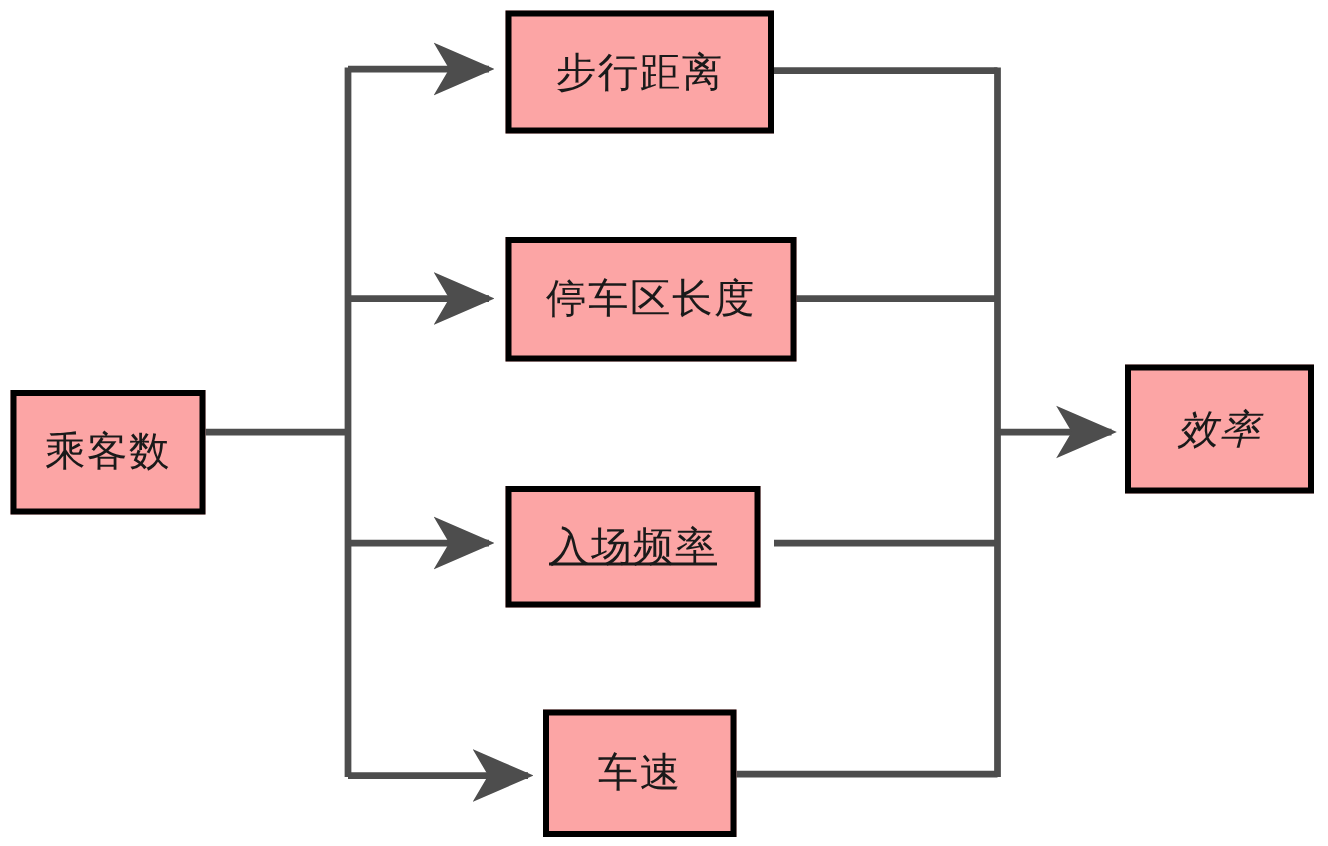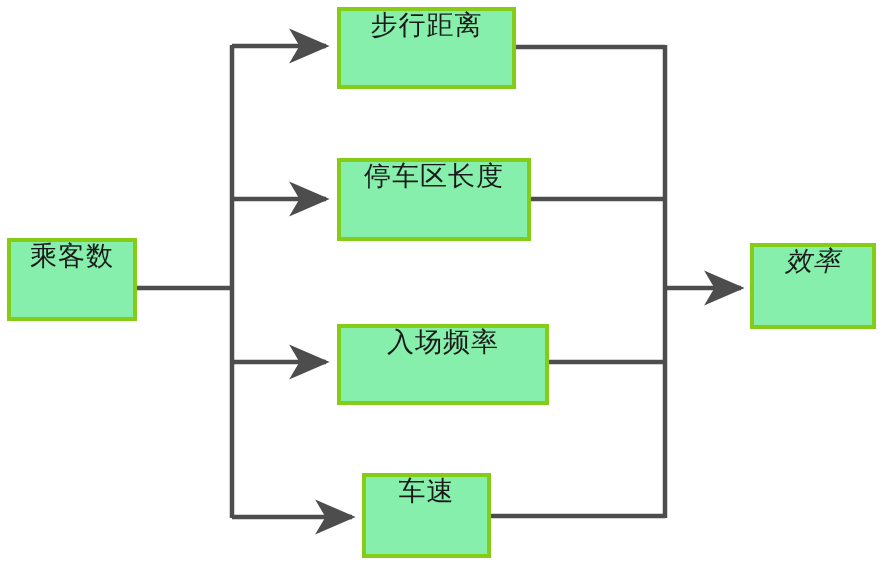--- a/index.html
+++ b/index.html
@@ -20,39 +20,39 @@
   #wires {
     position: absolute;
     left: 0;
     top: 0;
     width: 885px;
     height: 564px;
   }
   .node {
     position: absolute;
     box-sizing: border-box;
-    background: #86efac;
-    border: 4px solid #84cc16;
+    background: #fca5a5;
+    border: 4px solid #000000;
     display: flex;
-    align-items: flex-start;
+    align-items: center;
     justify-content: center;
     color: #1a1a1a;
     font-size: 27px;
     line-height: 1;
     letter-spacing: 1px;
     white-space: nowrap;
     z-index: 2;
   }
   .node-label {
     display: block;
   }
-  #node-passengers { left: 7px;   top: 238px; width: 130px; height: 83px; }
+  #node-passengers { left: 7px;   top: 260px; width: 130px; height: 83px; }
   #node-walk       { left: 337px; top: 7px;   width: 179px; height: 82px; }
   #node-parklen    { left: 337px; top: 158px; width: 194px; height: 83px; }
-  #node-entryfreq  { left: 337px; top: 324px; width: 212px; height: 81px; }
+  #node-entryfreq  { left: 337px; top: 324px; width: 170px; height: 81px; text-decoration: underline; }
   #node-speed      { left: 362px; top: 473px; width: 129px; height: 85px; }
   #node-efficiency { left: 750px; top: 243px; width: 126px; height: 86px; font-style: italic; }
 </style>
 </head>
 <body>
 
 <div id="canvas">
 
   <svg id="wires" viewBox="0 0 885 564" width="885" height="564" aria-hidden="true">
     <defs>

